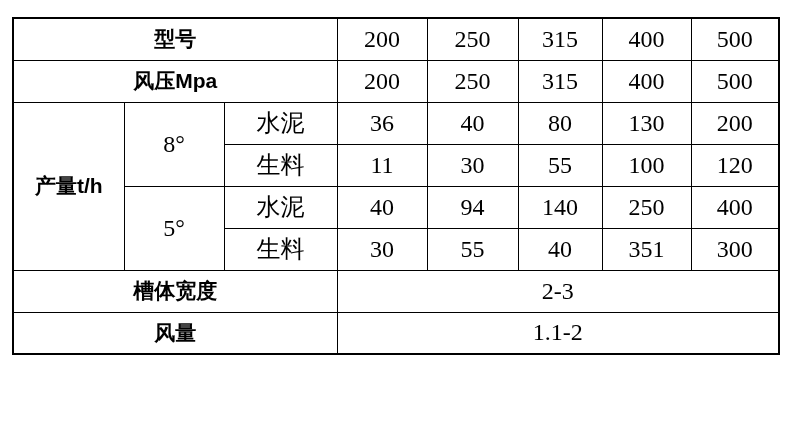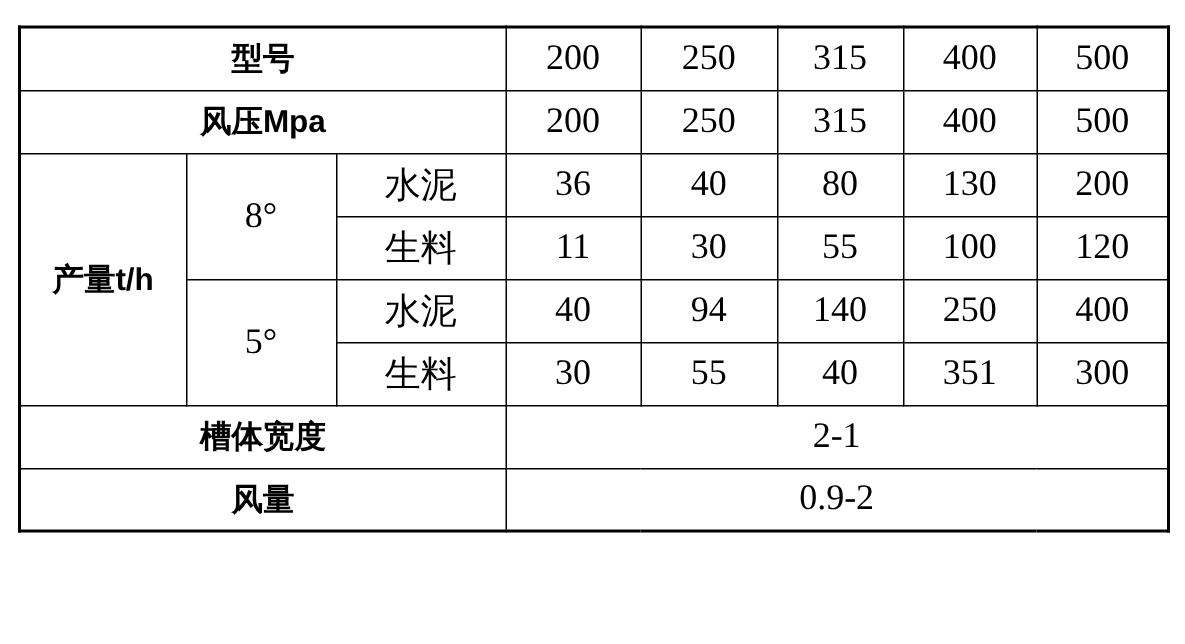--- a/index.html
+++ b/index.html
@@ -112,21 +112,21 @@
     <td class="num">生料</td>
     <td class="num">30</td>
     <td class="num">55</td>
     <td class="num">40</td>
     <td class="num">351</td>
     <td class="num">300</td>
   </tr>
 
   <tr class="r">
     <td class="hdr" colspan="3">槽体宽度</td>
-    <td class="num" colspan="5">2-1</td>
+    <td class="num" colspan="5">2-3</td>
   </tr>
 
   <tr class="r">
     <td class="hdr" colspan="3">风量</td>
-    <td class="num" colspan="5">0.9-2</td>
+    <td class="num" colspan="5">1.1-2</td>
   </tr>
 </tbody>
   </table>
 
 </body></html>

